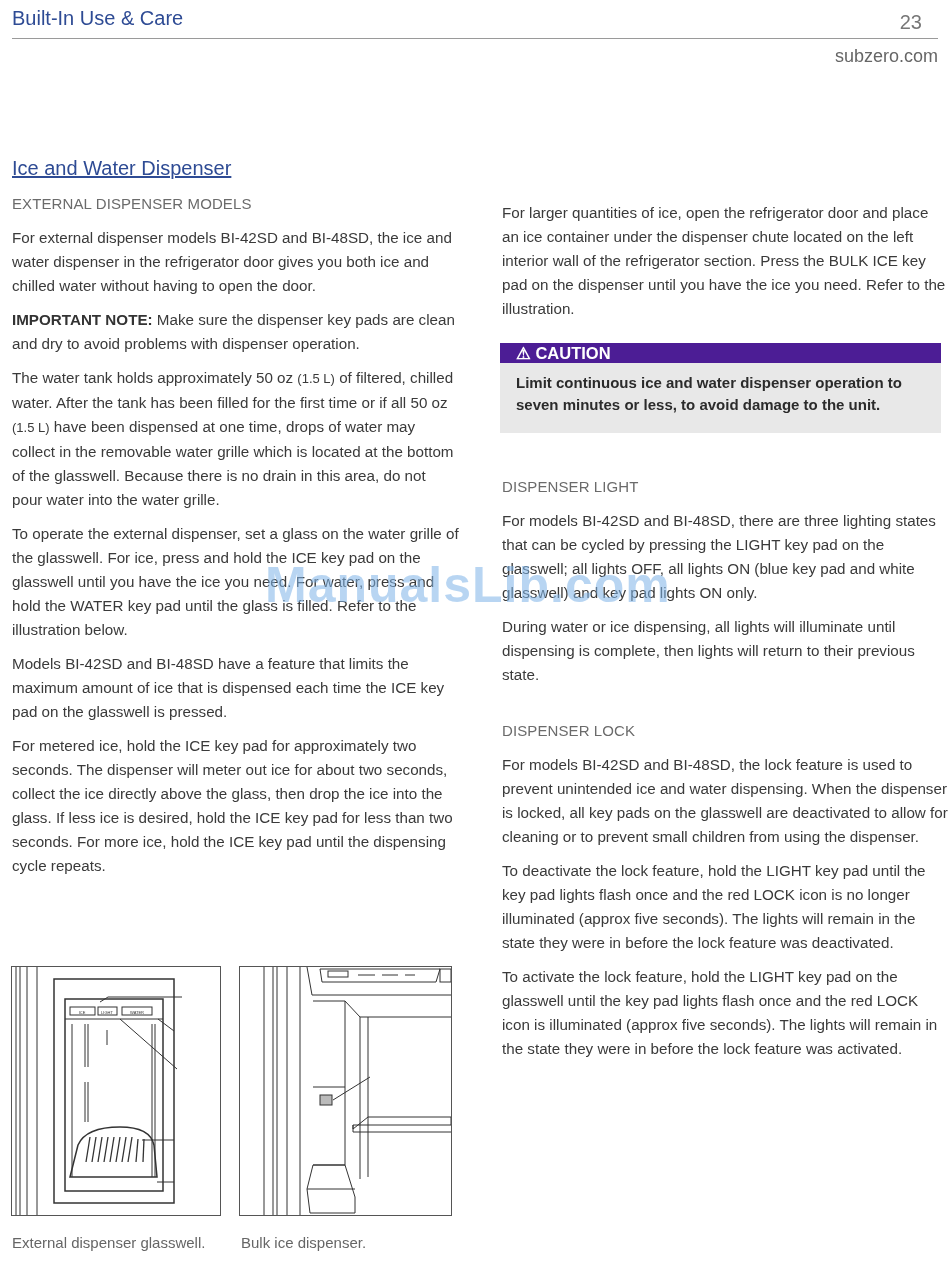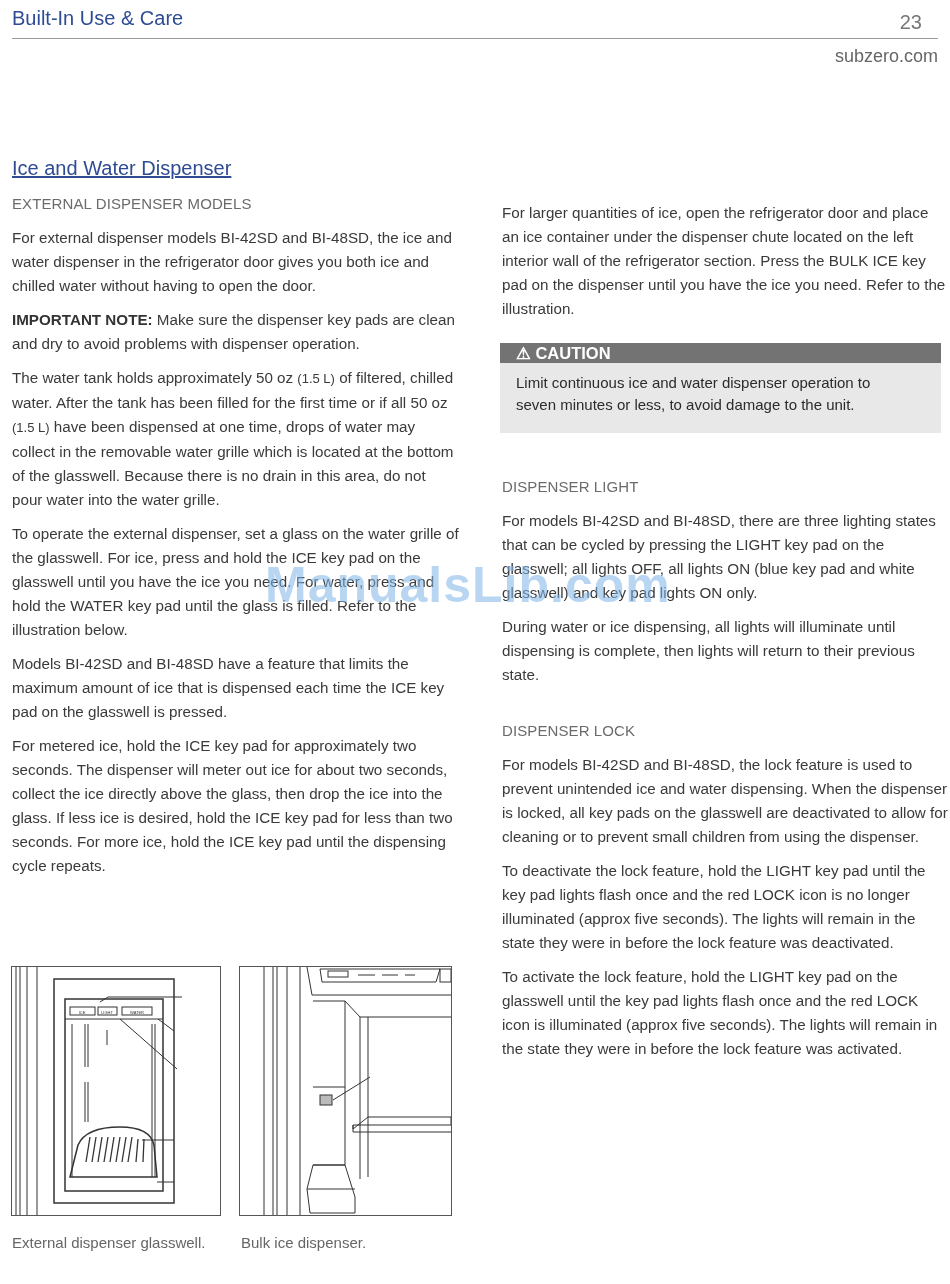--- a/index.html
+++ b/index.html
@@ -10,22 +10,22 @@
   .hdr-site{position:absolute;right:12px;top:46px;font-size:18px;color:#666;}
   .sec-title{position:absolute;left:12px;top:157px;font-size:20px;color:#2e4b94;text-decoration:underline;}
   .col{position:absolute;font-size:15.2px;line-height:24px;color:#3a3a3a;}
   .col p{margin:9px 0 10px 0;}
   .col-left{left:12px;top:192px;width:448px;}
   .col-right{left:502px;top:192px;width:446px;}
   .subhead{font-size:15px;color:#6b6b6b;margin:0 0 10px 0;letter-spacing:0.1px;}
   b{color:#333;}
   .small{font-size:13px;}
   .caution{margin:22px 0 0 -2px;width:441px;background:#e8e8e8;}
-  .caution-bar{background:#737373;color:#fff;font-weight:bold;font-size:16.5px;line-height:20px;padding:0 8px 0 16px;height:20px;}
-  .caution-body{padding:9px 32px 17px 16px;font-size:15px;line-height:22px;font-weight:normal;color:#2b2b2b;}
+  .caution-bar{background:#4c1d95;color:#fff;font-weight:bold;font-size:16.5px;line-height:20px;padding:0 8px 0 16px;height:20px;}
+  .caution-body{padding:9px 32px 17px 16px;font-size:15px;line-height:22px;font-weight:bold;color:#2b2b2b;}
   .fig{position:absolute;top:966px;border:1px solid #555;background:#fff;}
   .fig1{left:11px;width:208px;height:248px;}
   .fig2{left:239px;width:211px;height:248px;}
   .caption{position:absolute;top:1234px;font-size:15px;color:#666;text-align:center;}
   .watermark{position:absolute;left:265px;top:556px;font-size:50px;font-weight:bold;color:#7fb4e8;opacity:0.55;letter-spacing:1px;text-align:center;}
 </style>
 </head>
 <body>
 
 <div class="hdr-title">Built-In Use &amp; Care</div>

